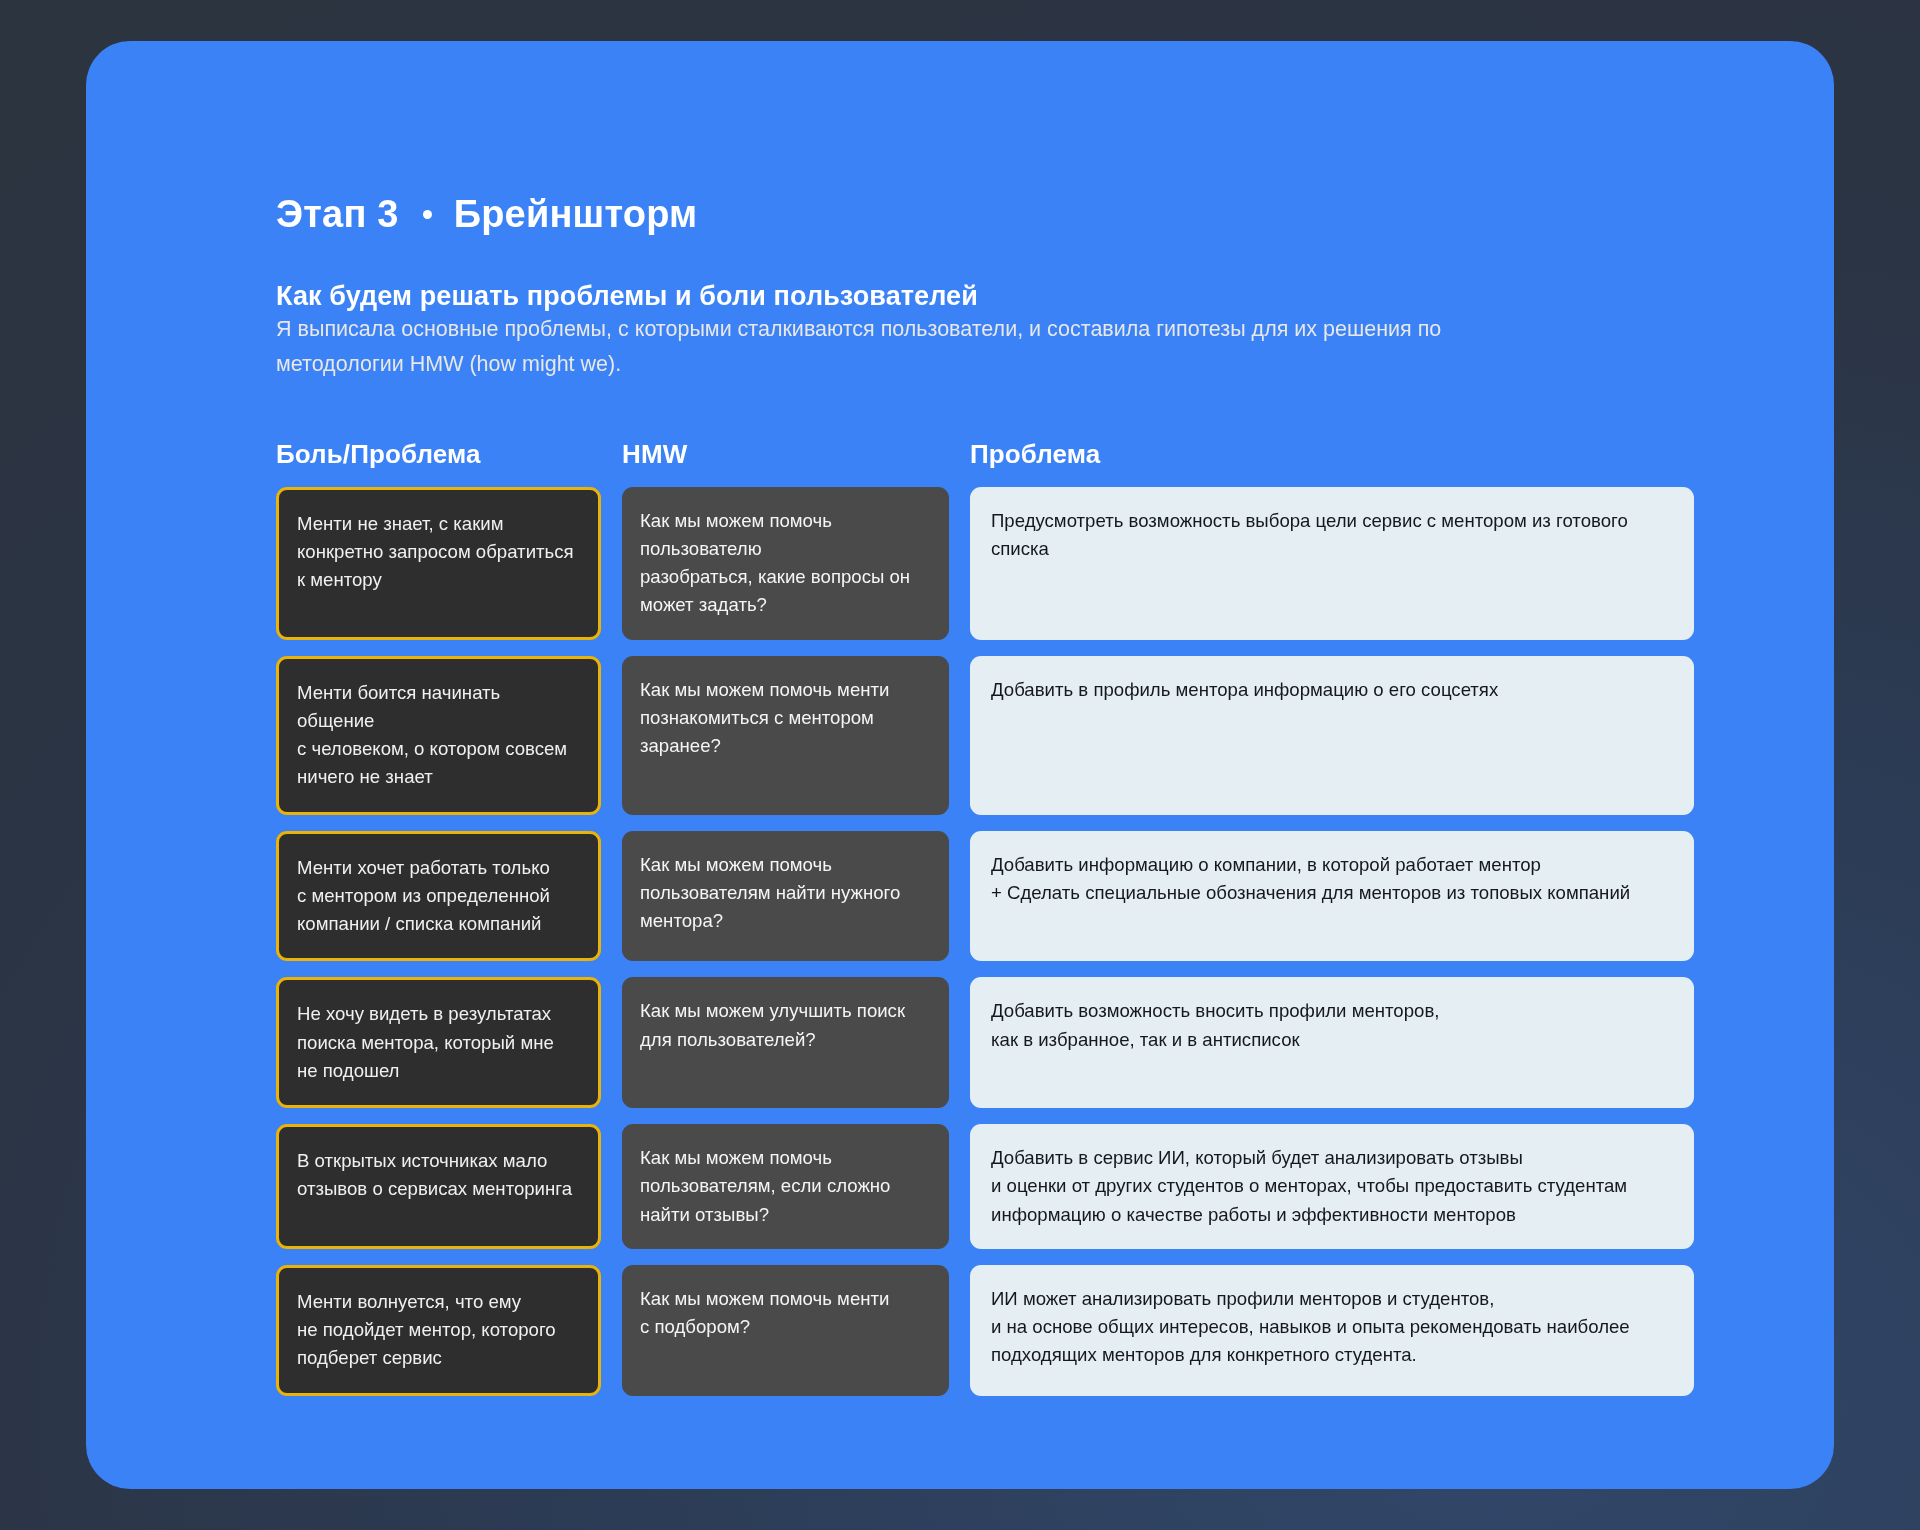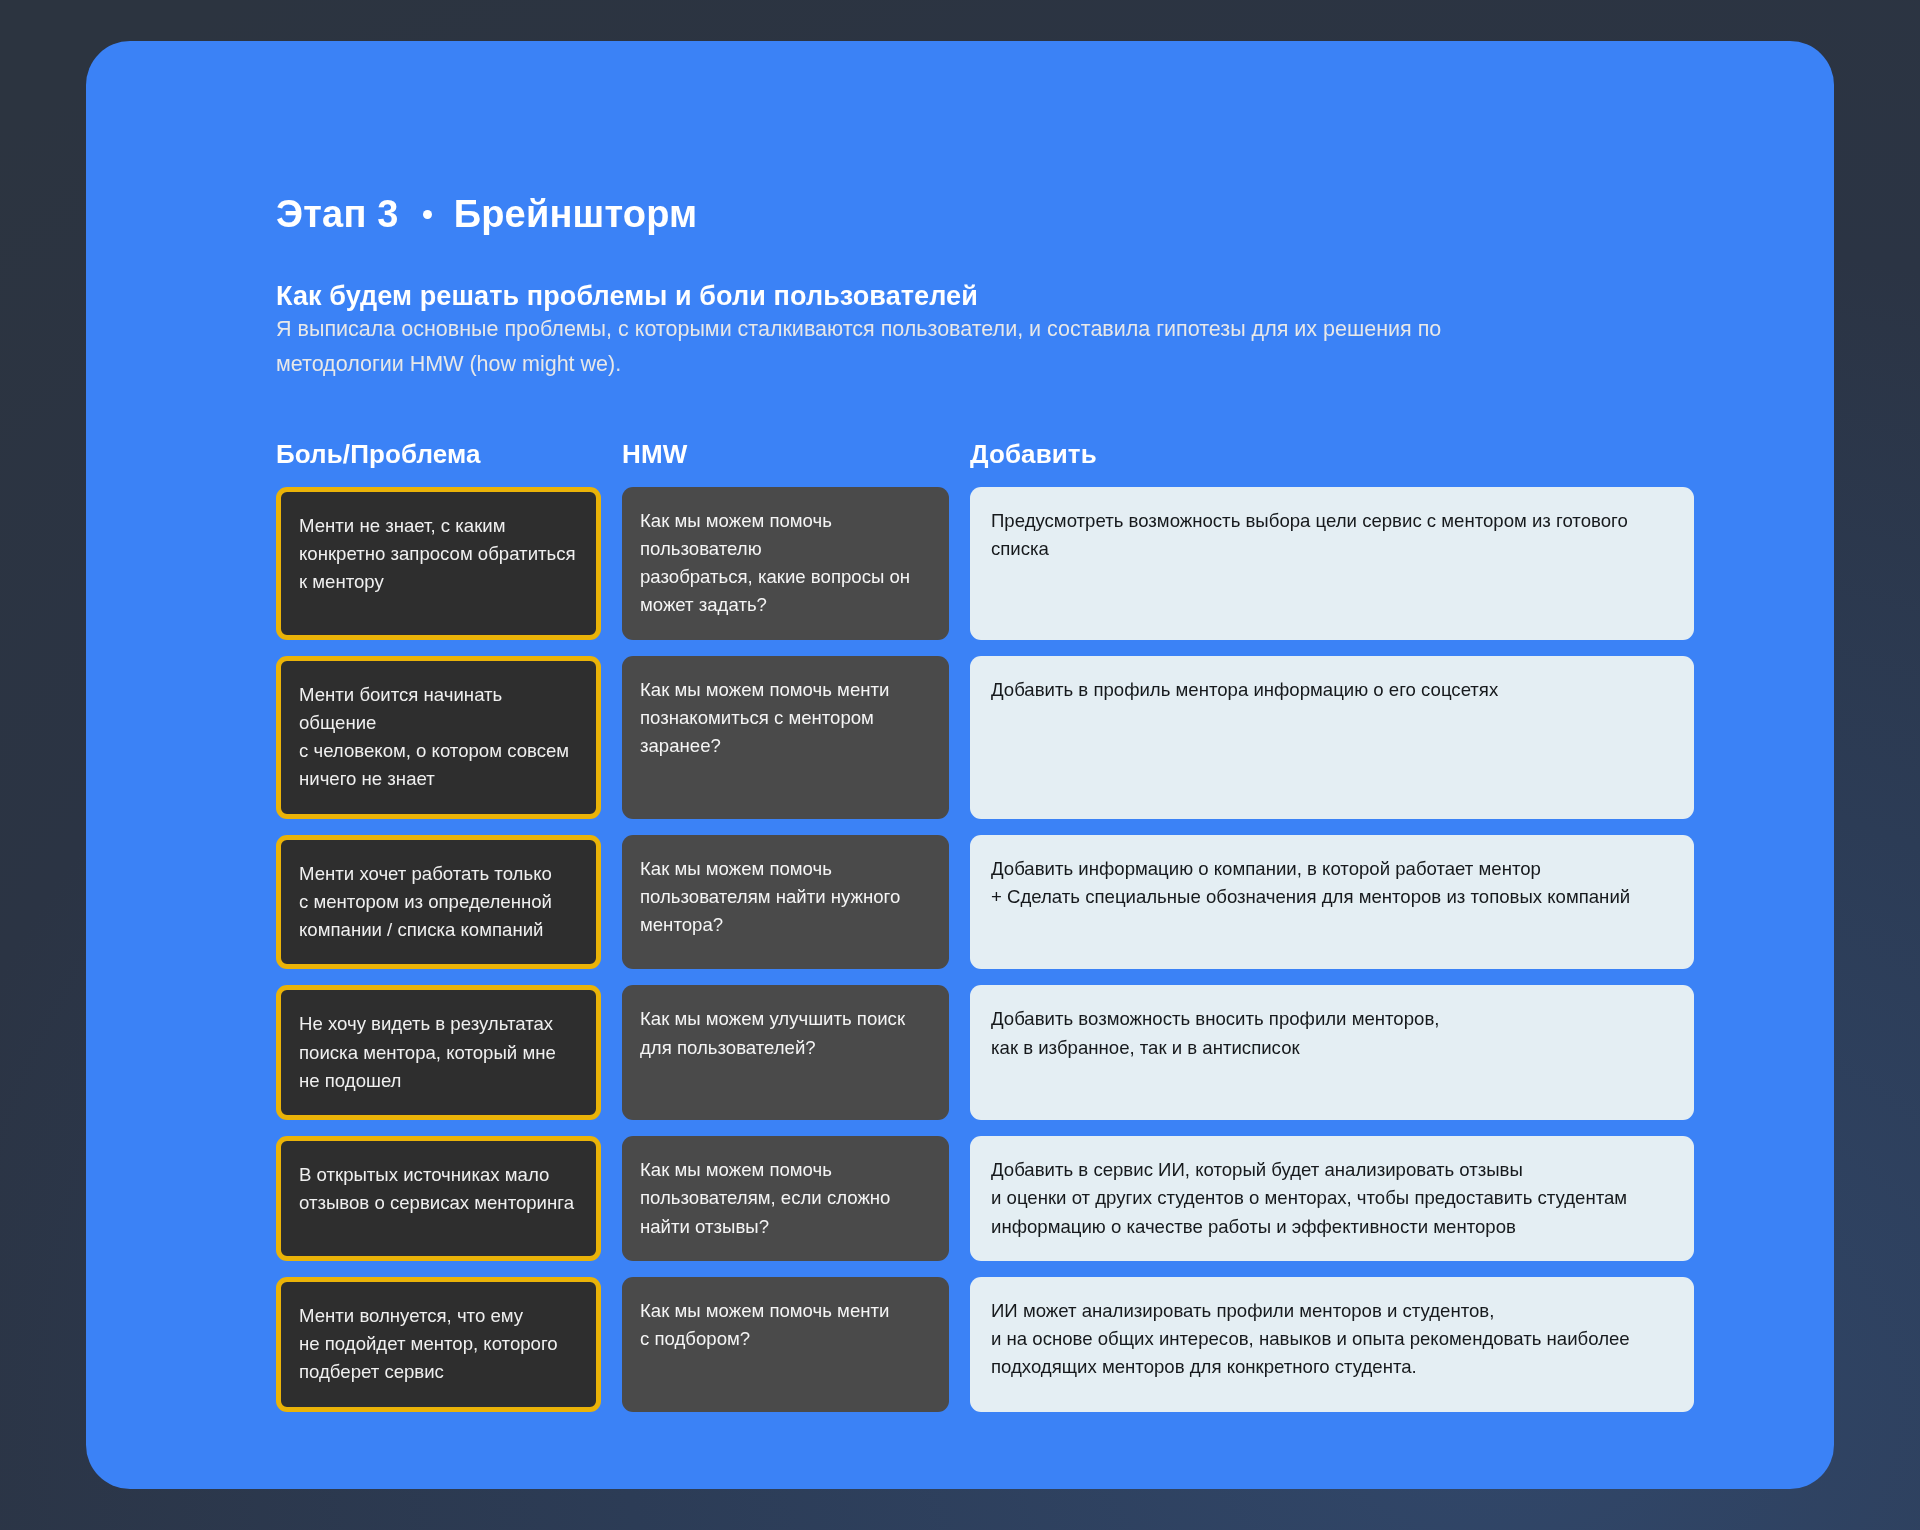--- a/index.html
+++ b/index.html
@@ -106,21 +106,21 @@
     padding: 20px 19px 20px 18px;
     font-size: 18.6px;
     line-height: 1.52;
     overflow: hidden;
   }
 
   .card-pain {
     width: 325px;
     flex: none;
     background: #2e2e2e;
-    border: 5px solid #eab308;
+    border: 3px solid #eab308;
     color: #f0f0f0;
   }
 
   .card-hmw {
     width: 327px;
     flex: none;
     background: #4a4a4a;
     color: #f5f5f5;
   }
 
@@ -153,21 +153,21 @@
       <span>Брейншторм</span>
     </div>
 
     <div class="subtitle">Как будем решать проблемы и боли пользователей</div>
 
     <div class="lede">Я выписала основные проблемы, с которыми сталкиваются пользователи, и составила гипотезы для их решения по методологии HMW (how might we).</div>
 
     <div class="col-headers">
       <div class="col-head ch-pain">Боль/Проблема</div>
       <div class="col-head ch-hmw">HMW</div>
-      <div class="col-head ch-solution">Добавить</div>
+      <div class="col-head ch-solution">Проблема</div>
     </div>
 
     <div class="grid">
 
       <div class="row row-h1">
         <div class="card card-pain">
             <p>Менти не знает, с каким конкретно запросом обратиться к ментору</p>
           </div>
         <div class="card card-hmw">
             <p>Как мы можем помочь пользователю<br>разобраться, какие вопросы он может задать?</p>

